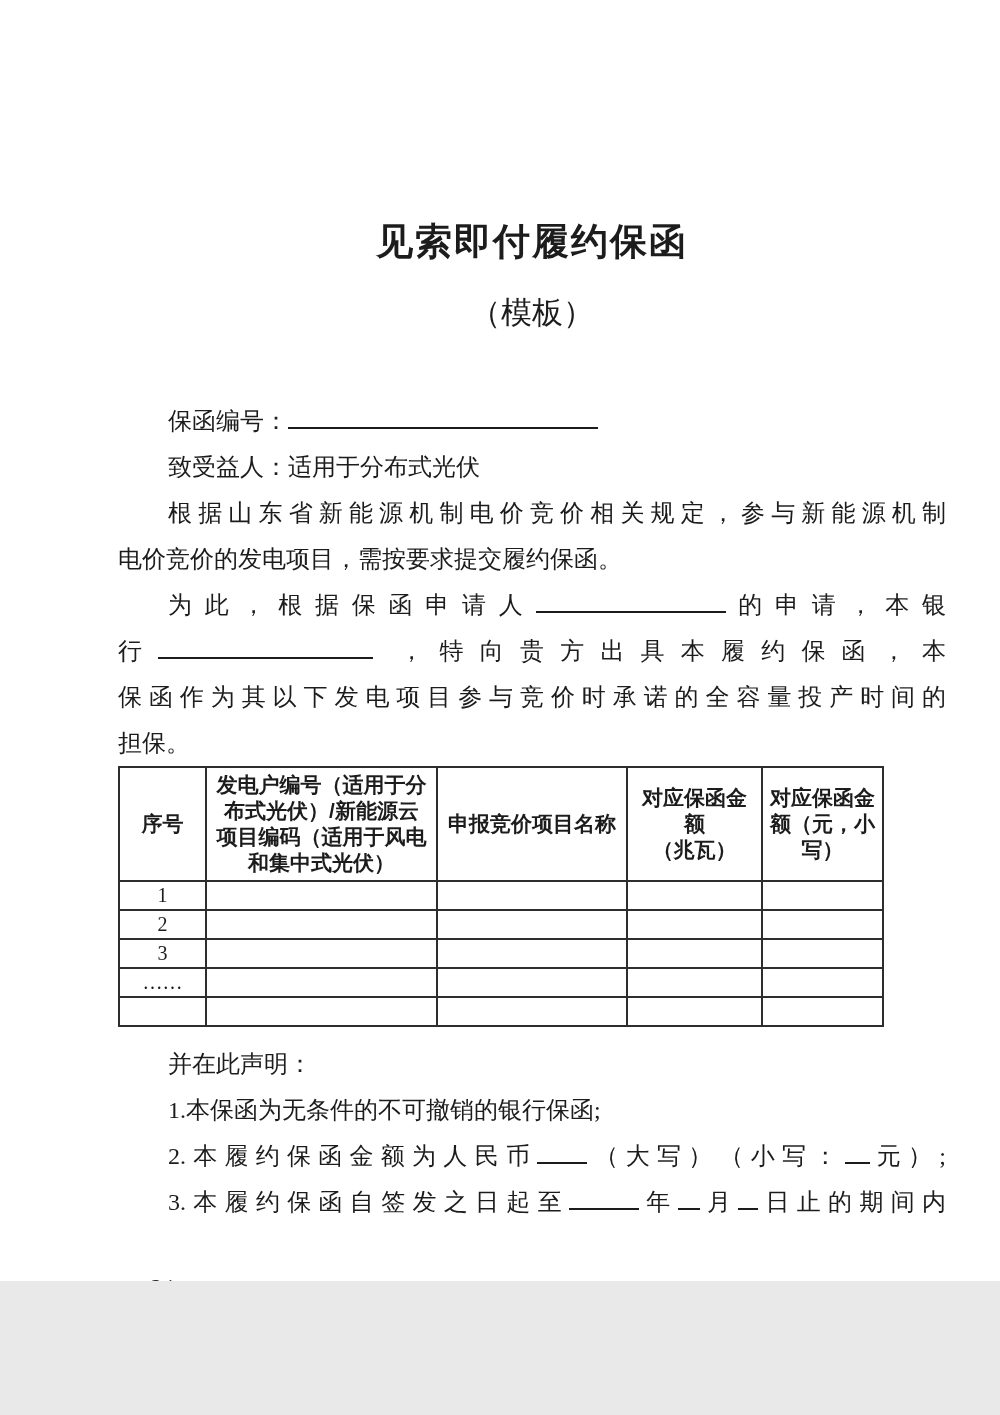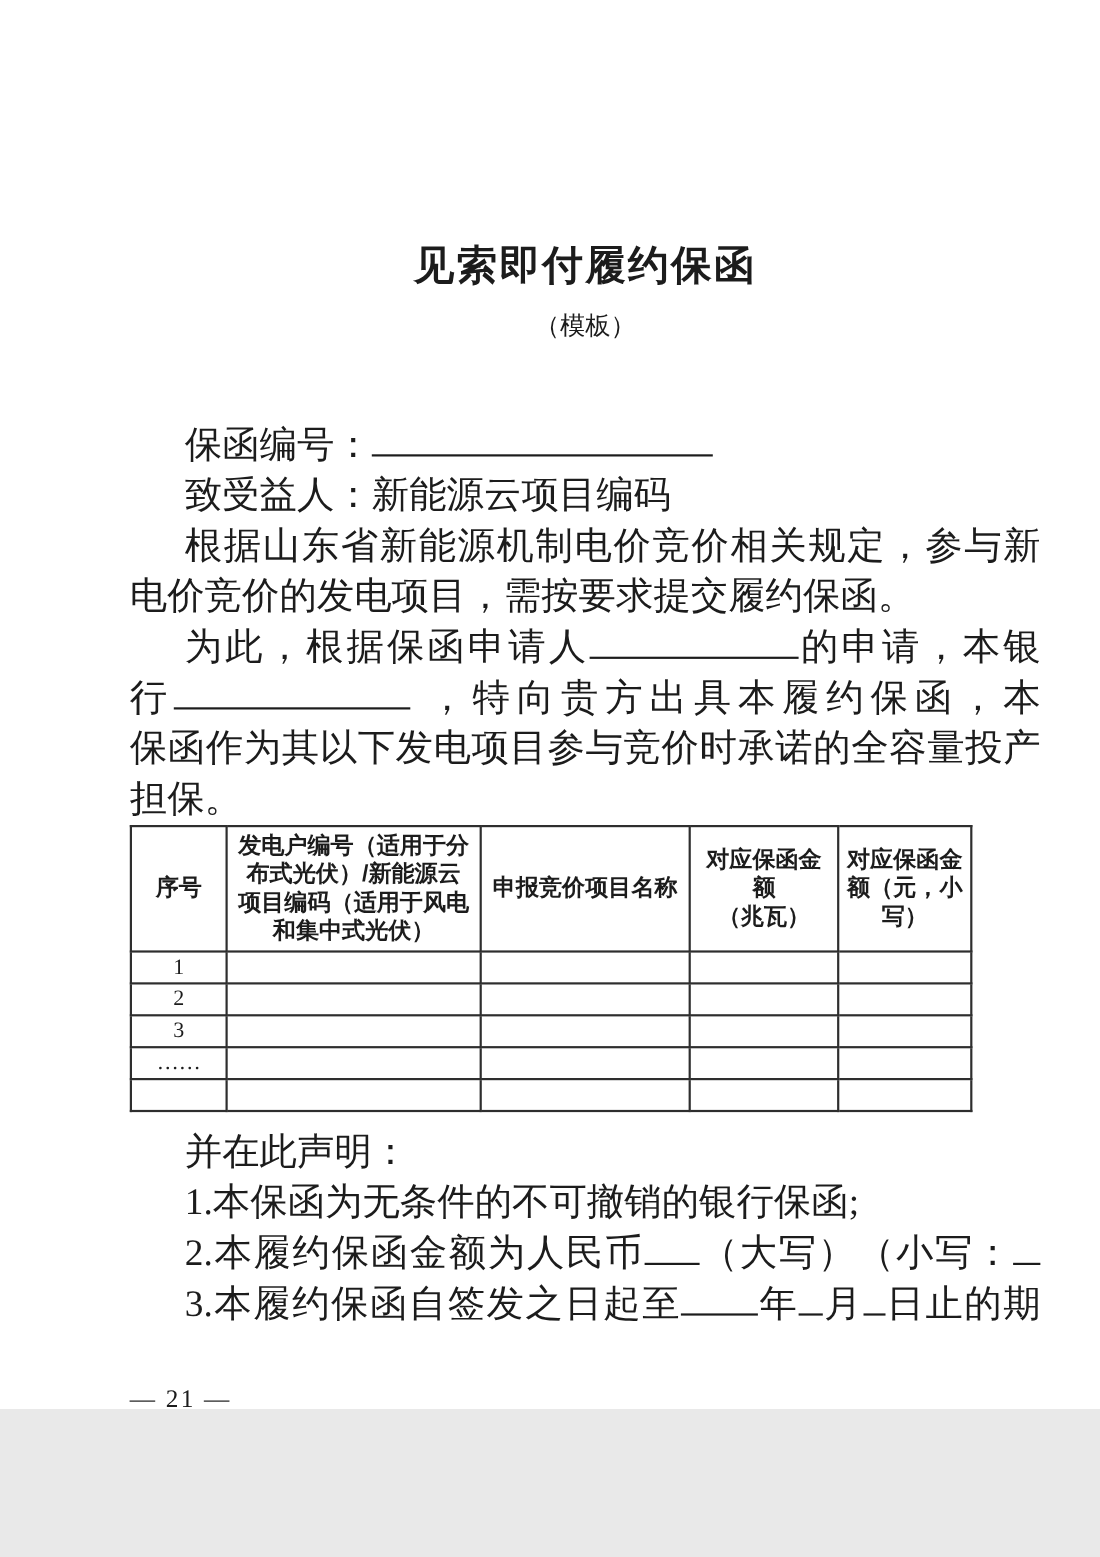--- a/index.html
+++ b/index.html
@@ -17,29 +17,29 @@
   .title{
     text-align:center;
     font-family:"Liberation Sans", sans-serif;
     font-weight:bold;
     font-size:37px;
     line-height:48px;
     letter-spacing:2px;
   }
   .subtitle{
     text-align:center;
-    font-size:23px;
+    font-size:31px;
     line-height:30px;
-    margin-top:16px;
+    margin-top:32px;
   }
   .body{margin-top:70px;}
   .decl{margin-top:14px;}
   .line{
     margin:0;
-    font-size:34px;
+    font-size:24px;
     line-height:46px;
     height:46px;
     overflow:hidden;
   }
   .indent{padding-left:50px;}
   .just{text-align:justify;text-align-last:justify;}
   .blank{
     display:inline-block;
     height:4px;
     border-bottom:2px solid #1c1c1c;
@@ -86,21 +86,21 @@
 <body>
 
 <div class="page">
 
   <div class="title">见索即付履约保函</div>
   <div class="subtitle">（模板）</div>
 
   <div class="body">
     <p class="line indent"><span>保函编号：</span><span class="blank w310"></span></p>
 
-    <p class="line indent"><span>致受益人：</span><span>新能源云项目编码</span></p>
+    <p class="line indent"><span>致受益人：</span><span>适用于分布式光伏</span></p>
 
     <p class="line indent just">根据山东省新能源机制电价竞价相关规定，参与新能源机制</p>
     <p class="line">电价竞价的发电项目，需按要求提交履约保函。</p>
 
     <p class="line indent just"><span>为此，根据保函申请人</span><span class="blank w190"></span><span>的申请，本银</span></p>
 
     <p class="line just"><span>行</span><span class="blank w215"></span><span class="gap">，特向贵方出具本履约保函，本</span></p>
 
     <p class="line just">保函作为其以下发电项目参与竞价时承诺的全容量投产时间的</p>
     <p class="line">担保。</p>

